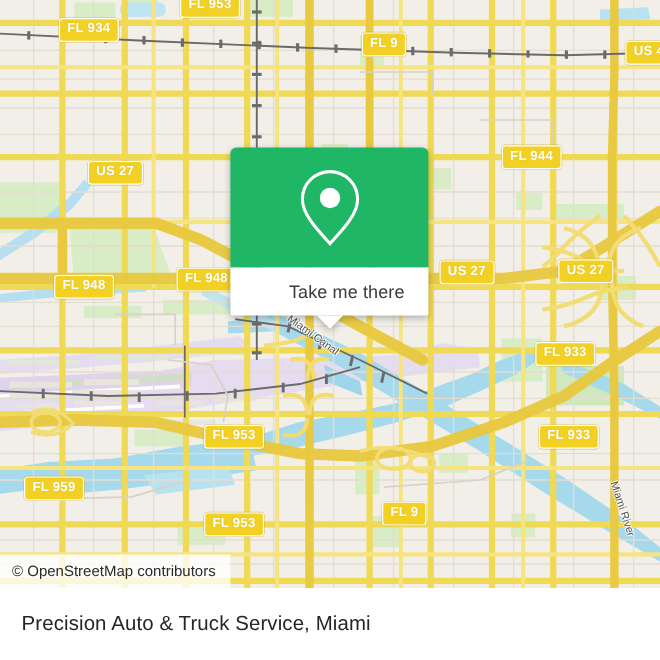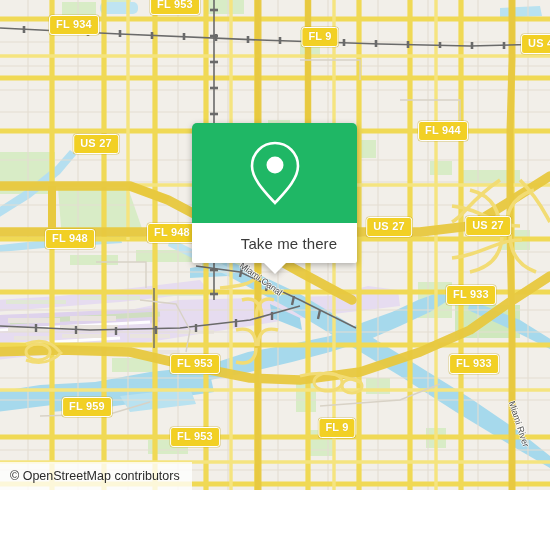--- a/index.html
+++ b/index.html
@@ -424,21 +424,21 @@
     <div class="shield" style="left:511px;top:44px;margin-left:36px;">US 441</div>
     <div class="shield" style="left:96px;top:144px;">US 27</div>
     <div class="shield" style="left:443px;top:131px;">FL 944</div>
     <div class="shield" style="left:70px;top:239px;">FL 948</div>
     <div class="shield" style="left:172px;top:233px;">FL 948</div>
     <div class="shield" style="left:389px;top:227px;">US 27</div>
     <div class="shield" style="left:488px;top:226px;">US 27</div>
     <div class="shield" style="left:471px;top:295px;">FL 933</div>
     <div class="shield" style="left:195px;top:364px;">FL 953</div>
     <div class="shield" style="left:474px;top:364px;">FL 933</div>
-    <div class="shield" style="left:45px;top:407px;margin-left:42px;">FL 959</div>
+    <div class="shield" style="left:45px;top:407px;">FL 959</div>
     <div class="shield" style="left:195px;top:437px;">FL 953</div>
     <div class="shield" style="left:337px;top:428px;">FL 9</div>
 
     <div class="water-label" style="left:261px;top:279px;transform:translate(-50%,-50%) rotate(36deg);">Miami Canal</div>
     <div class="water-label" style="left:519px;top:424px;transform:translate(-50%,-50%) rotate(72deg);">Miami River</div>
 
     <div id="callout">
       <div class="head">
         <svg width="56" height="70" viewBox="0 0 56 70">
           <path d="M28 5 C15.3 5 5 15.3 5 28 C5 41 18 54 28 65 C38 54 51 41 51 28 C51 15.3 40.7 5 28 5 Z" fill="none" stroke="#ffffff" stroke-width="2.6"></path>
@@ -450,15 +450,16 @@
       </div>
       <div class="tail"></div>
     </div>
 
     <div id="attrib">
       <span>© OpenStreetMap contributors</span>
     </div>
   </div>
 
   <div id="footer">
+    <div class="title">Precision Auto &amp; Truck Service, Miami</div>
   </div>
 
 </div>
 
 </body></html>

